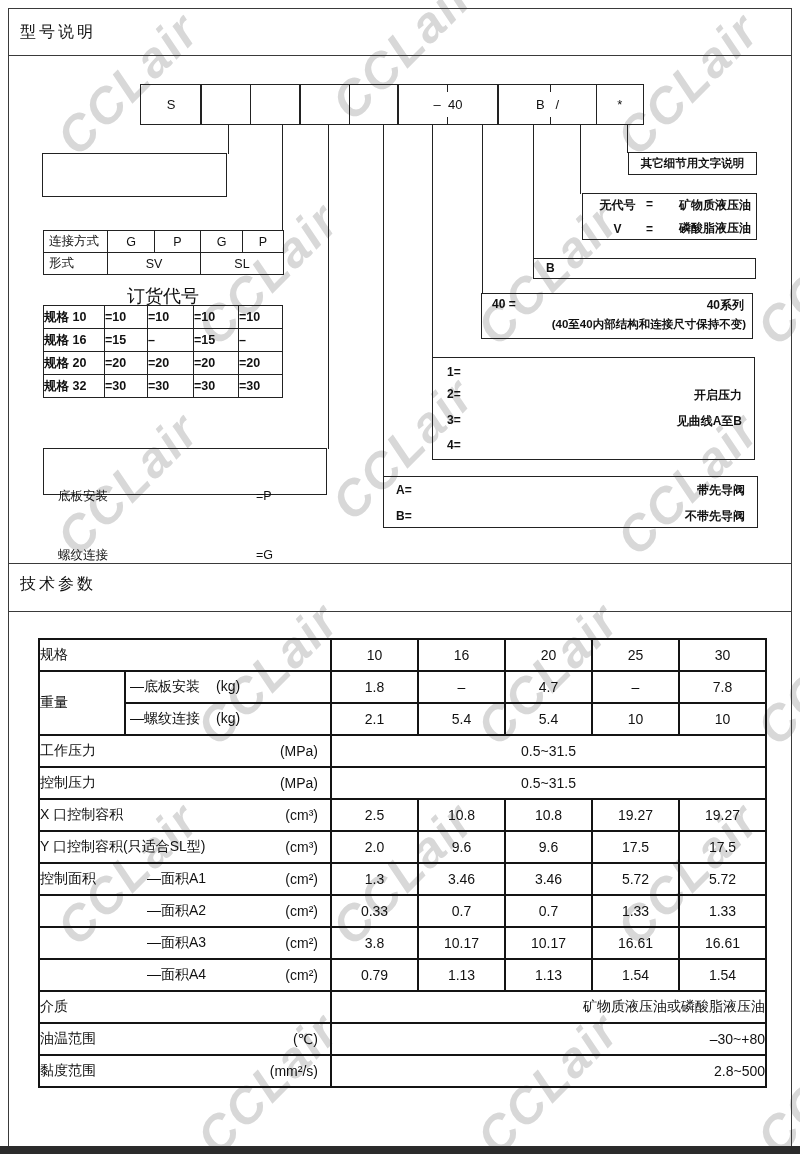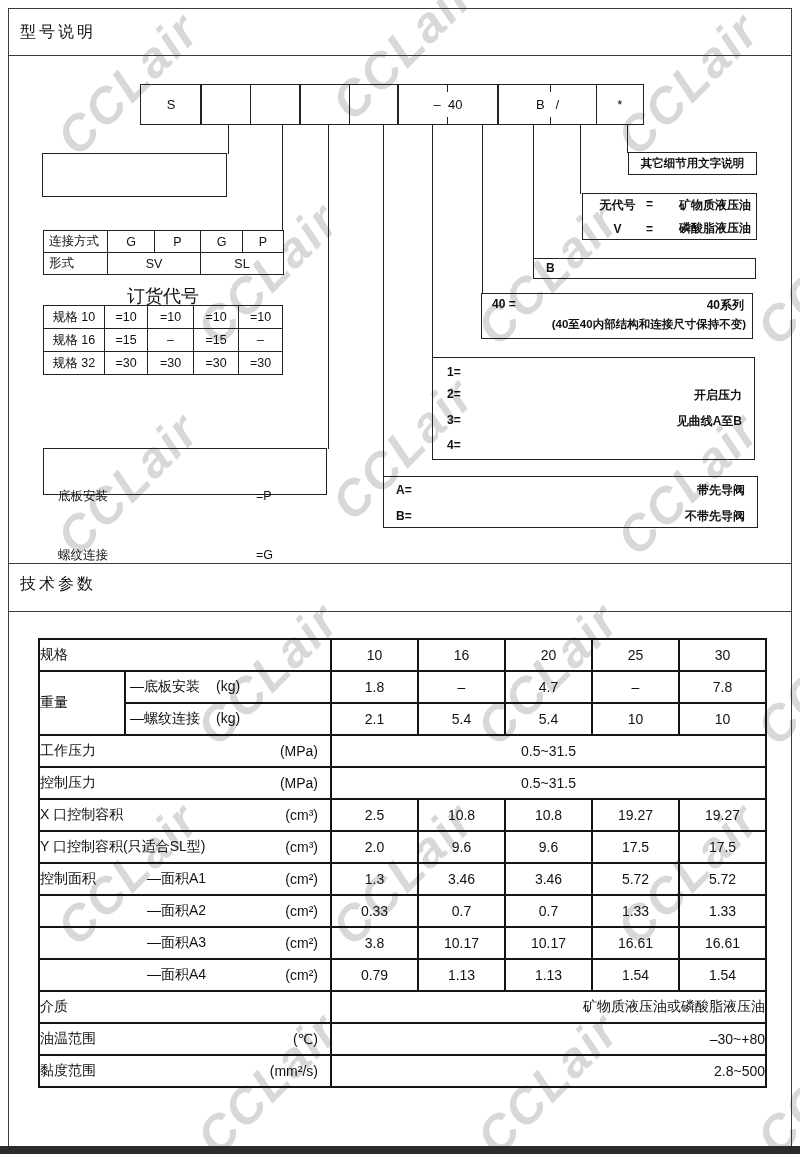--- a/index.html
+++ b/index.html
@@ -28,21 +28,21 @@
   
   .box{position:absolute;box-sizing:border-box;border:1.8px solid #222;background:transparent;z-index:2;}
   .drain{left:42px;top:153px;width:185px;height:44px;font-family:"Liberation Serif","DejaVu Serif",serif;font-size:14px;}
   .drain-row{position:relative;height:22px;line-height:22px;padding-left:6px;}
   .dv{position:absolute;left:108px;top:0;}
   .st{position:absolute;left:43px;top:230px;width:240px;border-collapse:collapse;table-layout:fixed;z-index:2;}
   .st td{box-sizing:border-box;border:1.5px solid #222;height:22px;padding:0;font-size:12.5px;text-align:center;background:transparent;}
   .st td.hd{text-align:left;padding-left:5px;}
   .oc-caption{position:absolute;left:43px;top:284px;width:240px;text-align:center;font-size:18px;z-index:2;}
   .sz{position:absolute;left:43px;top:305px;width:239px;border-collapse:collapse;table-layout:fixed;z-index:2;}
-  .sz td{box-sizing:border-box;border:1.5px solid #222;height:23px;padding:0;font-size:12.5px;font-weight:normal;text-align:center;background:transparent;}
+  .sz td{box-sizing:border-box;border:1.5px solid #222;height:23px;padding:0;font-size:12.5px;font-weight:bold;background:transparent;}
   .mount{left:43px;top:448px;width:284px;height:47px;font-size:12.5px;}
   .mount-row{position:relative;height:23px;line-height:23px;padding-left:14px;margin-top:36px;}
   .mv{position:absolute;left:212px;top:0;}
   .note-box{left:628px;top:152px;width:129px;height:23px;line-height:20px;text-align:center;font-size:11.5px;font-weight:bold;}
   .fluid{left:582px;top:193px;width:175px;height:47px;font-size:12px;font-weight:bold;}
   .fl-row{display:flex;align-items:center;height:23px;padding:0 5px 0 6px;}
   .fl-left{display:flex;justify-content:space-between;width:64px;}
   .fl-name{flex:1;text-align:center;}
   .fl-val{margin-left:auto;}
   .bbox{left:533px;top:258px;width:223px;height:21px;line-height:18px;padding-left:12px;font-size:12px;font-weight:bold;}
@@ -176,20 +176,27 @@
           <td>=10</td>
         </tr>
         <tr>
           <td>规格 16</td>
           <td>=15</td>
           <td>–</td>
           <td>=15</td>
           <td>–</td>
         </tr>
         <tr>
+          <td>规格 20</td>
+          <td>=20</td>
+          <td>=20</td>
+          <td>=20</td>
+          <td>=20</td>
+        </tr>
+        <tr>
           <td>规格 32</td>
           <td>=30</td>
           <td>=30</td>
           <td>=30</td>
           <td>=30</td>
         </tr>
       </tbody>
   </table>
 
   <div class="box mount">

